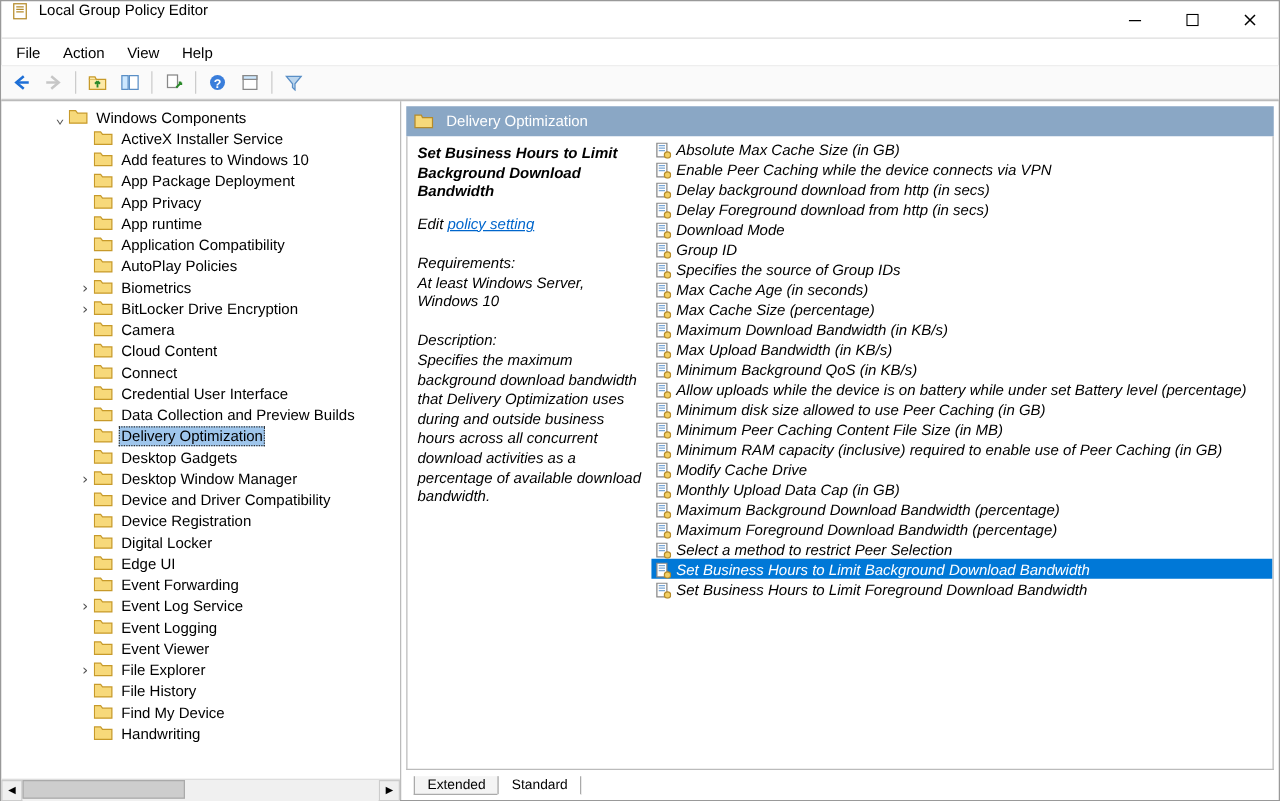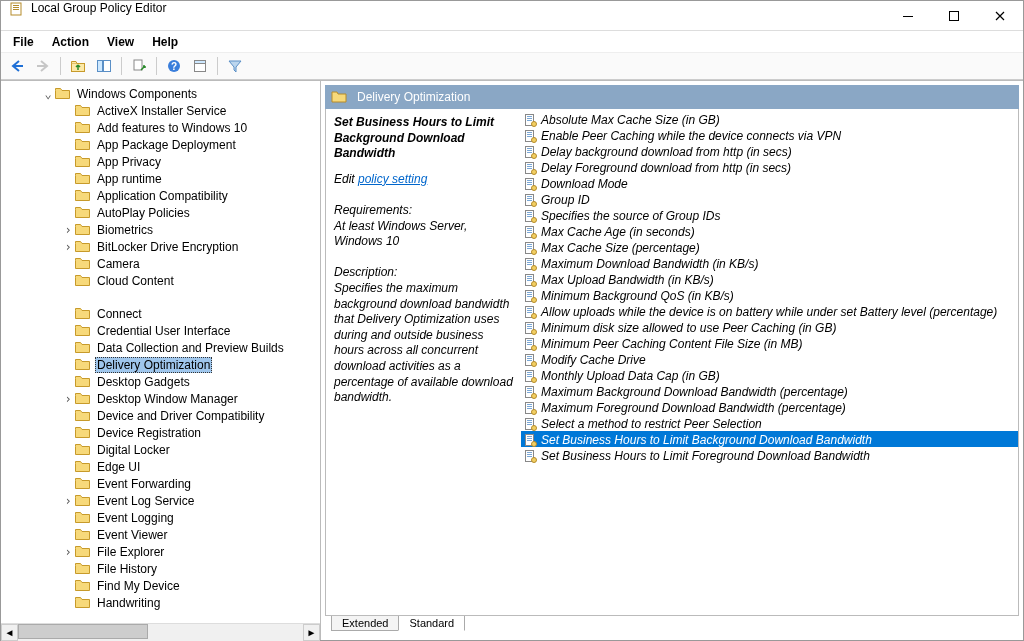--- a/index.html
+++ b/index.html
@@ -3,21 +3,21 @@
 <meta charset="utf-8">
 <style>
   * { box-sizing: border-box; }
   html, body { margin: 0; padding: 0; font-family: "Segoe UI", Tahoma, sans-serif; font-size: 12px; color: #000; }
   .window { width: 1024px; height: 641px; border: 1px solid #999; background: #fff; display: flex; flex-direction: column; }
   .titlebar { height: 30px; display: flex; padding: 0 0 0 8px; border-bottom: 1px solid #ddd; }
   .titlebar .app-icon { width: 16px; height: 16px; margin-right: 6px; }
   .titlebar .title { flex: 1; font-size: 12px; }
   .winbtns { display: flex; height: 100%; }
   .winbtn { width: 46px; display: flex; align-items: center; justify-content: center; }
-  .menubar { height: 21px; display: flex; align-items: center; padding: 0 4px; gap: 2px; font-weight: bold; }
+  .menubar { height: 21px; display: flex; align-items: center; padding: 0 4px; gap: 2px; }
   .menuitem { padding: 2px 8px; }
   .toolbar { height: 28px; display: flex; align-items: center; padding: 0 4px; gap: 2px; border-top: 1px solid #eee; border-bottom: 1px solid #ccc; background: #fafafa; }
   .tbtn { width: 24px; height: 22px; display: flex; align-items: center; justify-content: center; border: 1px solid transparent; }
   .tsep { width: 1px; height: 18px; background: #ccc; margin: 0 3px; }
   .content { flex: 1; display: flex; min-height: 0; border-top: 1px solid #bbb; }
   .left { width: 320px; border-right: 1px solid #bbb; display: flex; flex-direction: column; min-height: 0; }
   .tree { flex: 1; overflow: hidden; padding: 4px 0 4px 4px; }
   .tree-scroll { height: 100%; overflow: hidden; }
   .tree-row { height: 17px; display: flex; align-items: center; white-space: nowrap; }
   .tw { width: 14px; text-align: center; color: #555; font-size: 12px; font-family: monospace; user-select: none; }
@@ -31,21 +31,21 @@
   .right { flex: 1; display: flex; flex-direction: column; min-height: 0; }
   .right-header { height: 24px; background: #8aa7c5; color: #fff; display: flex; align-items: center; padding: 0 6px; gap: 6px; margin: 4px 4px 0 4px; }
   .right-body { flex: 1; display: flex; min-height: 0; border: 1px solid #bbb; margin: 0 4px; border-top: none; font-style: italic; }
   .detail-pane { width: 195px; padding: 6px 8px; font-size: 12px; line-height: 1.3; }
   .detail-pane .dtitle { font-weight: bold; margin-bottom: 10px; }
   .detail-pane a { color: #0066cc; }
   .list-pane { flex: 1; overflow: hidden; padding: 2px 0; }
   .list-row { height: 16px; display: flex; align-items: flex-end; padding: 0 2px; white-space: nowrap; }
   .list-row .pico { width: 14px; height: 14px; margin-right: 4px; display: inline-flex; align-items: center; justify-content: center; }
   .list-row.selected { background: #0078d7; color: #fff; }
-  .tabs { height: 20px; display: flex; align-items: flex-start; padding: 0 0 0 6px; margin: 0 4px 4px 4px; }
+  .tabs { height: 20px; display: flex; align-items: flex-end; padding: 0 0 0 6px; margin: 0 4px 4px 4px; }
   .tab { padding: 1px 10px; border: 1px solid #aaa; border-top: none; font-size: 11px; background: #f4f4f4; position: relative; }
   .tab.active { background: #fff; border-bottom: 1px solid #fff; z-index: 1; }
   .tab + .tab { margin-left: -1px; }
   svg { display: block; }
 </style>
 </head>
 <body>
 
 <div class="window">
 
@@ -246,21 +246,21 @@
             </div>
             <div class="tree-row" style="padding-left: 56px;">
               <span class="tw"></span>
               <span class="fico">
                 <svg width="16" height="13" viewBox="0 0 16 13">
                   <path d="M0.5 3.5 L0.5 11.5 L14.5 11.5 L14.5 3.5 L7 3.5 L5.5 1.5 L0.5 1.5 Z" fill="#f7d97a" stroke="#c79a2a"></path>
                 </svg>
               </span>
               <span class="lbl">Cloud Content</span>
             </div>
-            <div class="tree-row" style="padding-left: 56px; margin-top: 16px;">
+            <div class="tree-row" style="padding-left: 56px;">
               <span class="tw"></span>
               <span class="fico">
                 <svg width="16" height="13" viewBox="0 0 16 13">
                   <path d="M0.5 3.5 L0.5 11.5 L14.5 11.5 L14.5 3.5 L7 3.5 L5.5 1.5 L0.5 1.5 Z" fill="#f7d97a" stroke="#c79a2a"></path>
                 </svg>
               </span>
               <span class="lbl">Connect</span>
             </div>
             <div class="tree-row" style="padding-left: 56px;">
               <span class="tw"></span>
@@ -632,20 +632,32 @@
             <div class="list-row">
               <span class="pico">
                 <svg width="13" height="13" viewBox="0 0 13 13">
                   <rect x="1.5" y="0.5" width="8" height="11" fill="#fff" stroke="#888"></rect>
                   <rect x="3" y="2" width="5" height="1" fill="#7aa7d6"></rect>
                   <rect x="3" y="4" width="5" height="1" fill="#7aa7d6"></rect>
                   <rect x="3" y="6" width="5" height="1" fill="#7aa7d6"></rect>
                   <circle cx="10" cy="10" r="2.5" fill="#f2cf63" stroke="#b58b2b"></circle>
                 </svg>
               </span>
+              <span>Minimum RAM capacity (inclusive) required to enable use of Peer Caching (in GB)</span>
+            </div>
+            <div class="list-row">
+              <span class="pico">
+                <svg width="13" height="13" viewBox="0 0 13 13">
+                  <rect x="1.5" y="0.5" width="8" height="11" fill="#fff" stroke="#888"></rect>
+                  <rect x="3" y="2" width="5" height="1" fill="#7aa7d6"></rect>
+                  <rect x="3" y="4" width="5" height="1" fill="#7aa7d6"></rect>
+                  <rect x="3" y="6" width="5" height="1" fill="#7aa7d6"></rect>
+                  <circle cx="10" cy="10" r="2.5" fill="#f2cf63" stroke="#b58b2b"></circle>
+                </svg>
+              </span>
               <span>Modify Cache Drive</span>
             </div>
             <div class="list-row">
               <span class="pico">
                 <svg width="13" height="13" viewBox="0 0 13 13">
                   <rect x="1.5" y="0.5" width="8" height="11" fill="#fff" stroke="#888"></rect>
                   <rect x="3" y="2" width="5" height="1" fill="#7aa7d6"></rect>
                   <rect x="3" y="4" width="5" height="1" fill="#7aa7d6"></rect>
                   <rect x="3" y="6" width="5" height="1" fill="#7aa7d6"></rect>
                   <circle cx="10" cy="10" r="2.5" fill="#f2cf63" stroke="#b58b2b"></circle>

